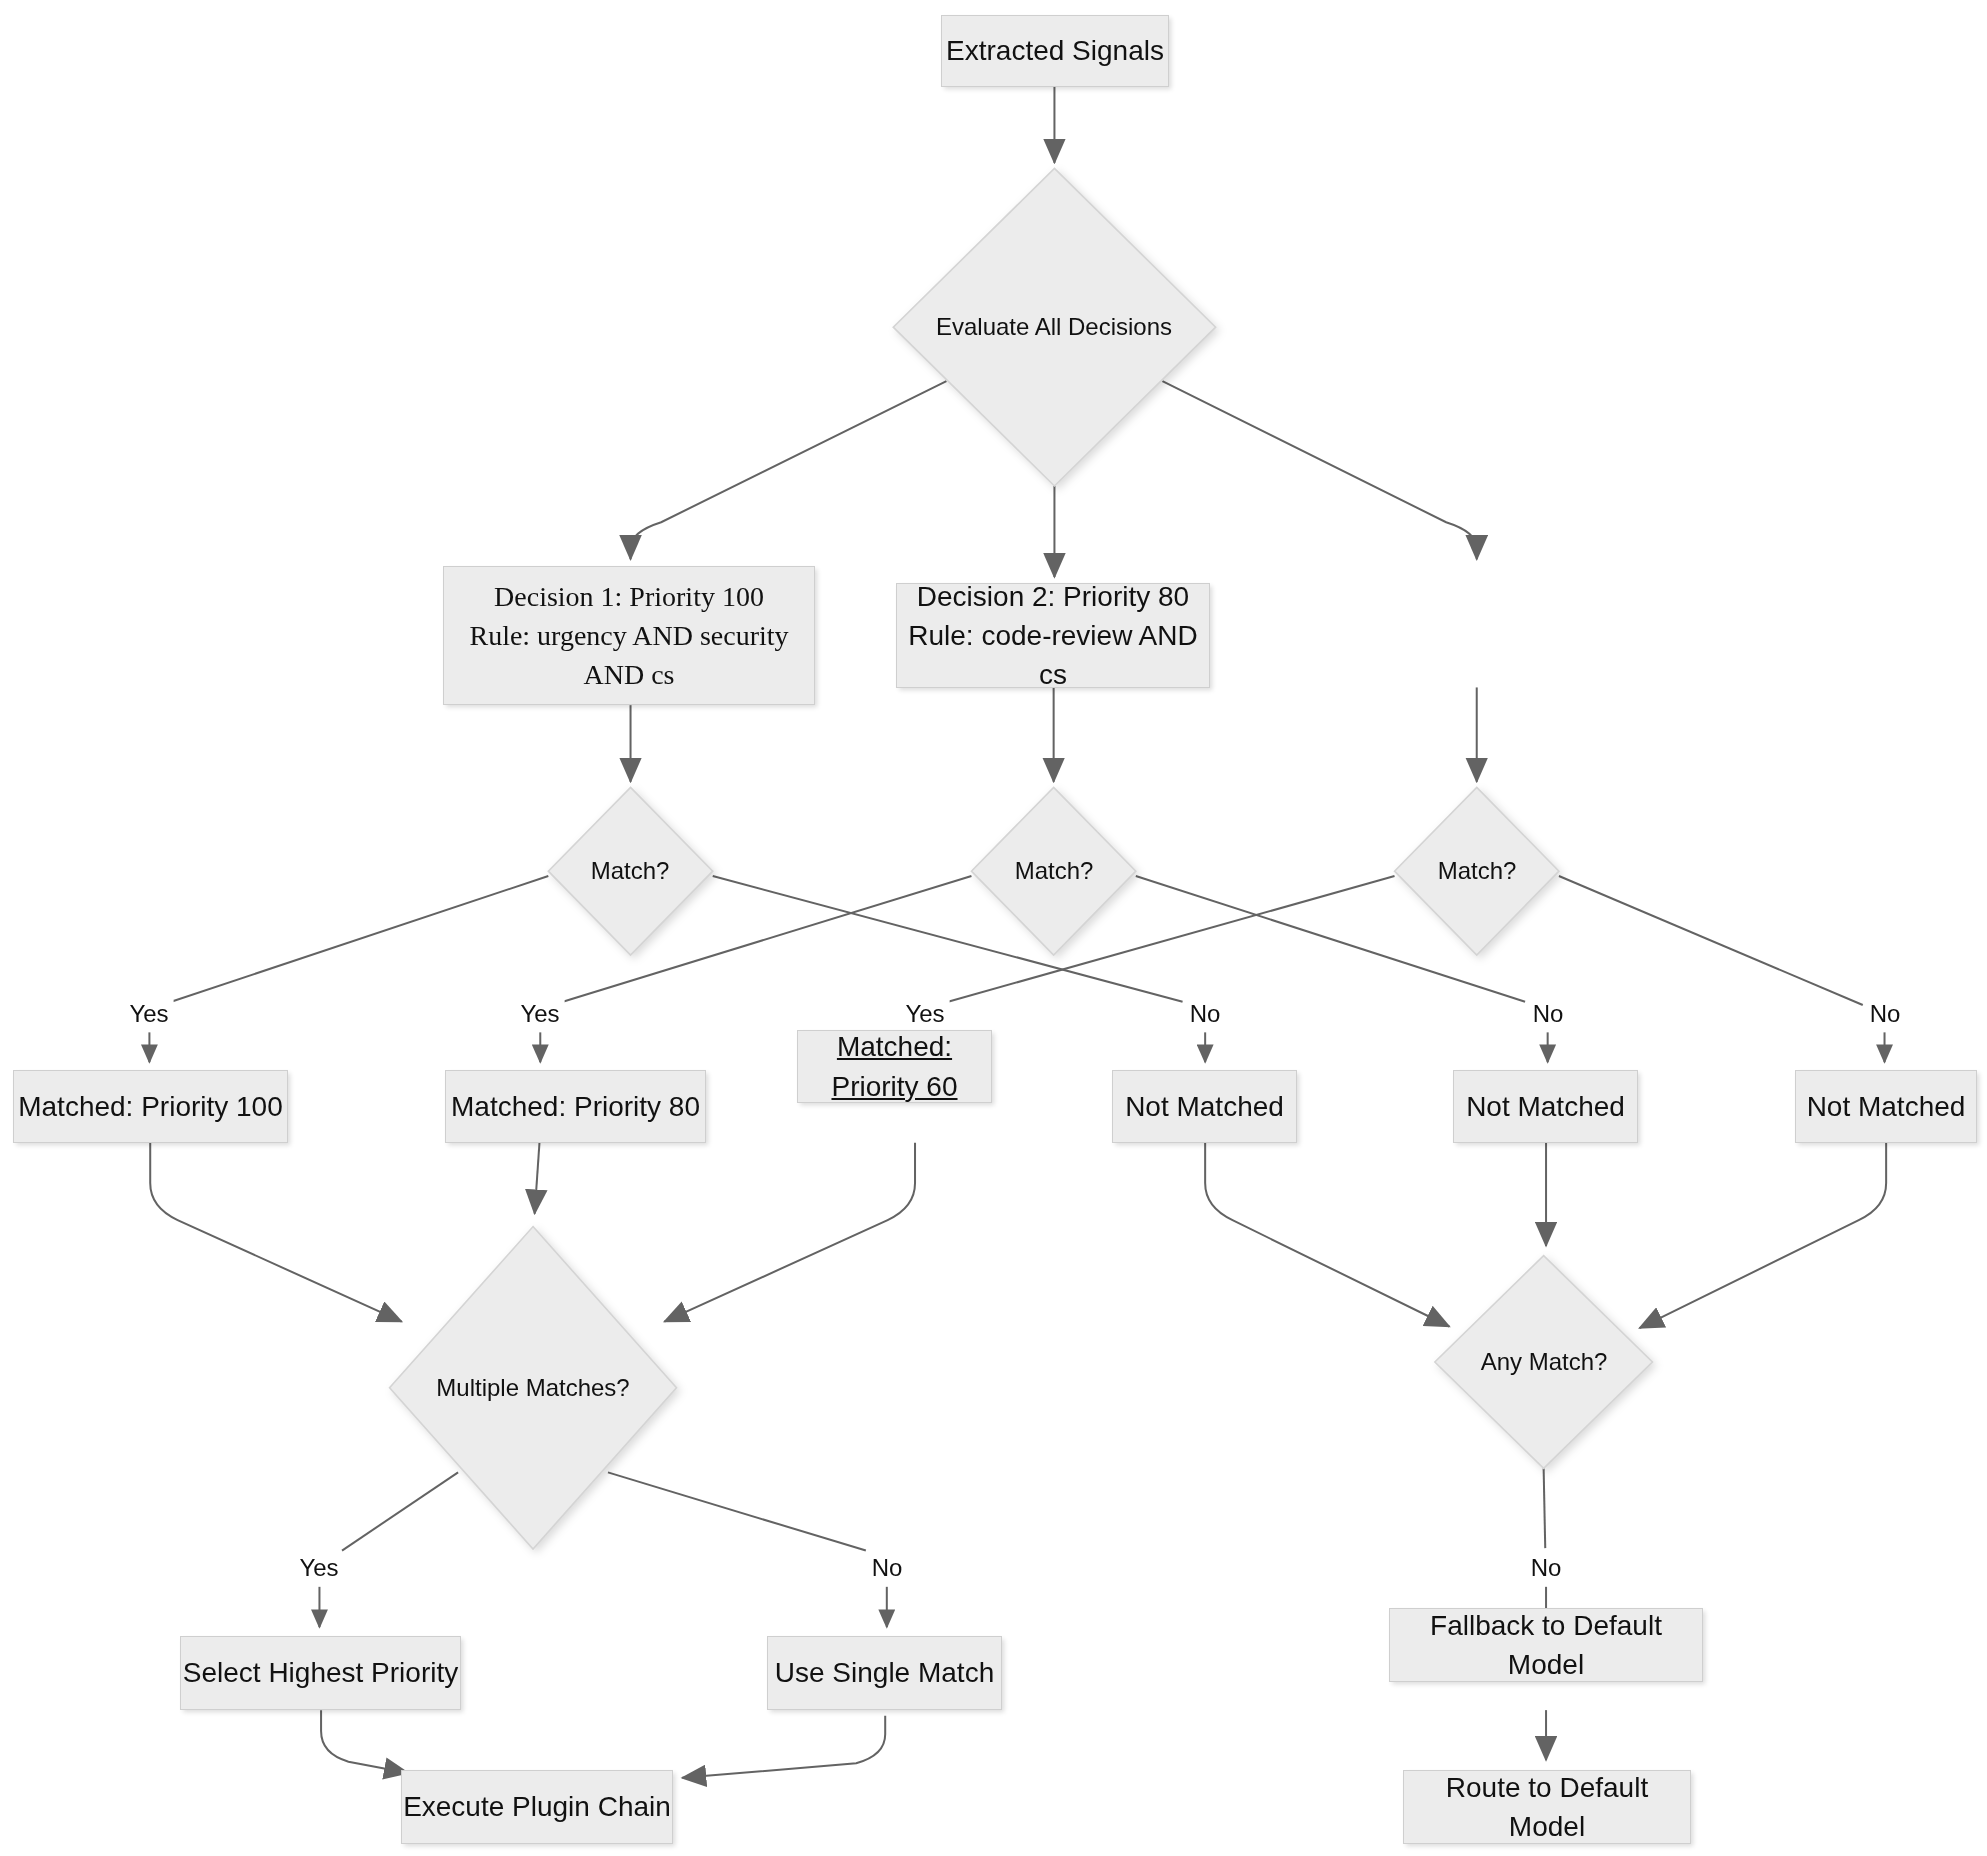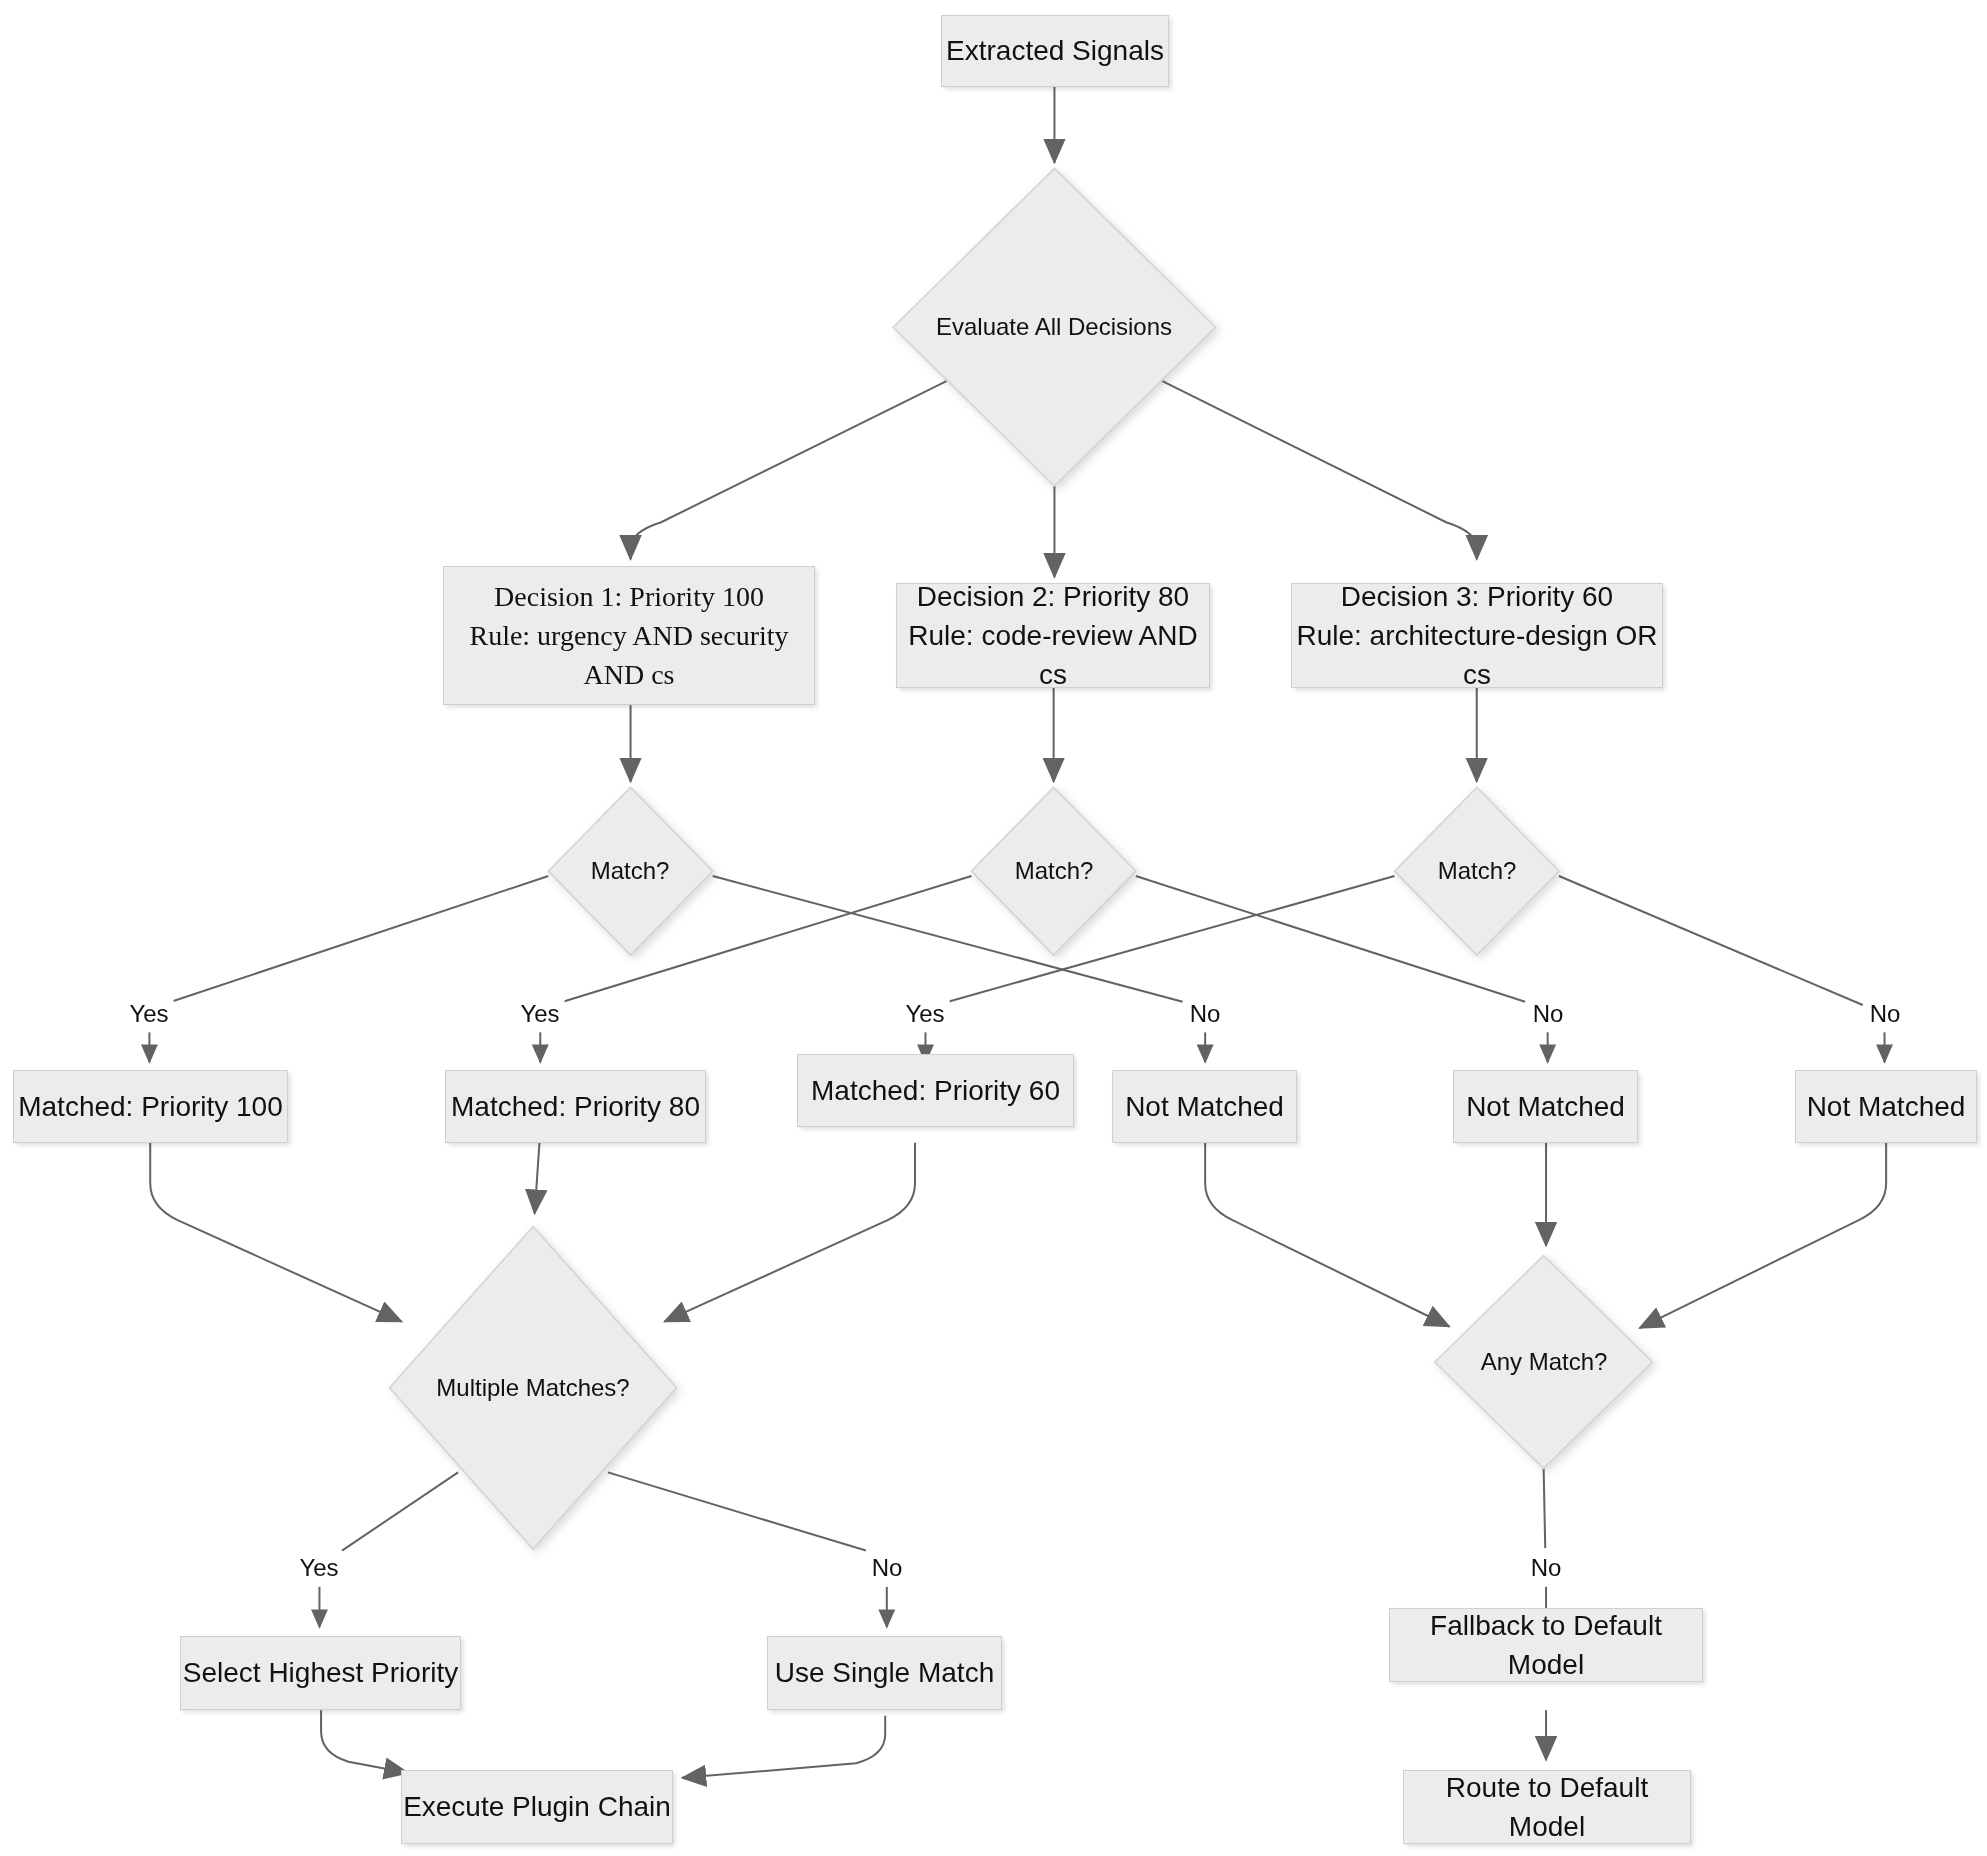--- a/index.html
+++ b/index.html
@@ -115,26 +115,24 @@
     </g>
   </svg>
 
   <div class="node" style="left:941px;top:14.5px;width:228px;height:72px;">Extracted Signals</div>
 
   <div class="node" style="left:443px;top:566px;width:372px;height:139px;font-family:Liberation Serif, serif;">Decision 1: Priority 100
 Rule: urgency AND security
 AND cs</div>
   <div class="node" style="left:896px;top:583px;width:314px;height:105px;">Decision 2: Priority 80
 Rule: code-review AND cs</div>
-  <div class="node" style="left:1291px;top:583px;width:372px;height:105px;">Decision 3: Priority 60
-Rule: architecture-design OR cs</div>
 
   <div class="node" style="left:13px;top:1070px;width:275px;height:73px;">Matched: Priority 100</div>
   <div class="node" style="left:409px;top:1070px;width:261px;height:73px;margin-left:36px;">Matched: Priority 80</div>
-  <div class="node" style="left:797px;top:1054px;width:277px;height:73px;">Matched: Priority 60</div>
+  <div class="node" style="left:797px;top:1030px;width:195px;height:73px;text-decoration:underline;">Matched: Priority 60</div>
   <div class="node" style="left:1112px;top:1070px;width:185px;height:73px;">Not Matched</div>
   <div class="node" style="left:1453px;top:1070px;width:185px;height:73px;">Not Matched</div>
   <div class="node" style="left:1795px;top:1070px;width:182px;height:73px;">Not Matched</div>
 
   <div class="node" style="left:180px;top:1636px;width:281px;height:74px;">Select Highest Priority</div>
   <div class="node" style="left:767px;top:1636px;width:235px;height:74px;">Use Single Match</div>
   <div class="node" style="left:1389px;top:1608px;width:314px;height:74px;">Fallback to Default Model</div>
 
   <div class="node" style="left:401px;top:1770px;width:272px;height:74px;">Execute Plugin Chain</div>
   <div class="node" style="left:1403px;top:1770px;width:288px;height:74px;">Route to Default Model</div>

